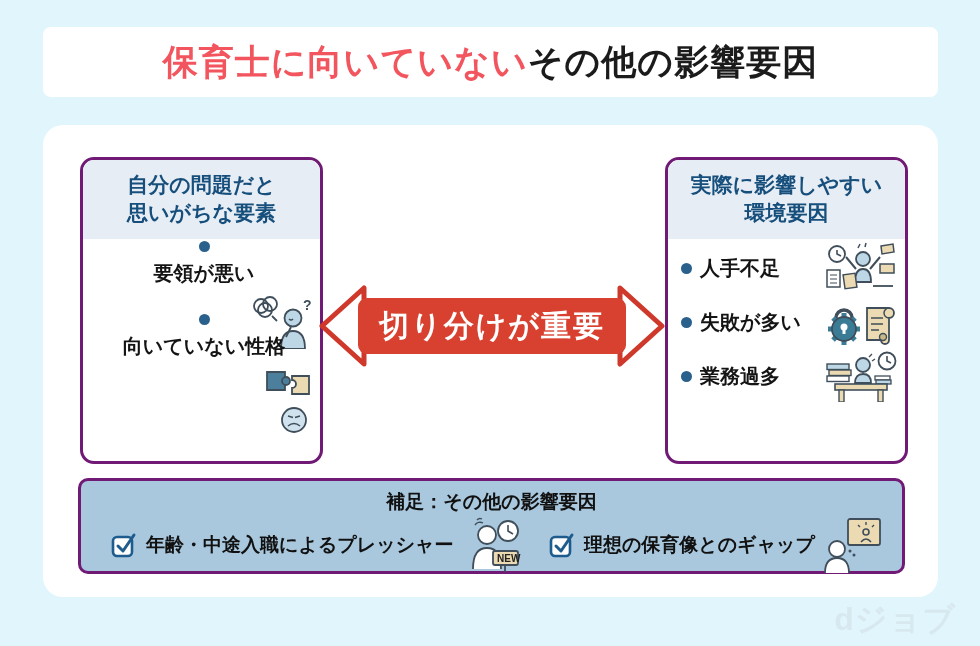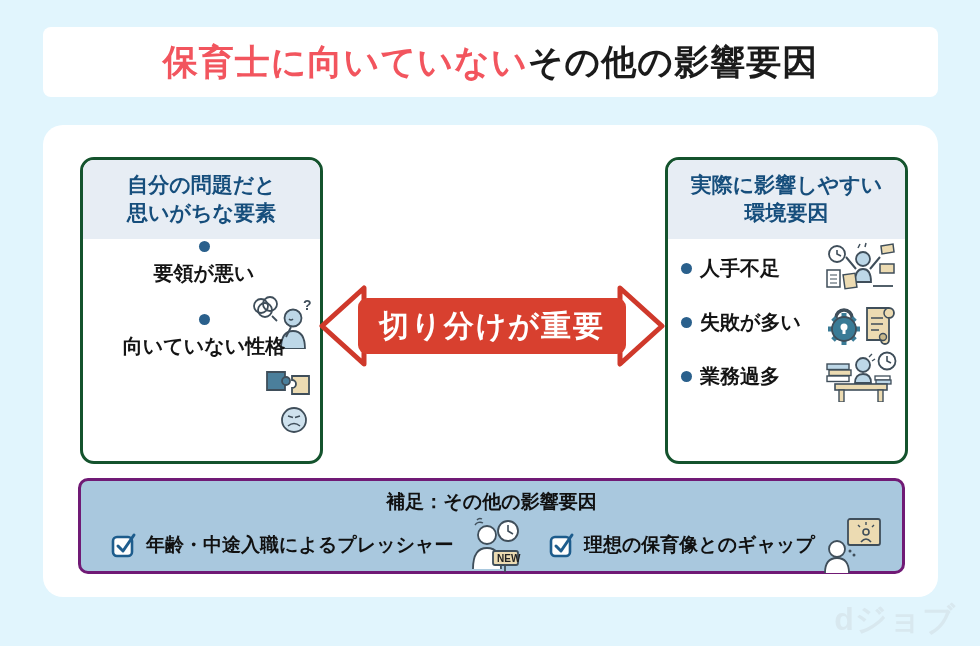--- a/index.html
+++ b/index.html
@@ -16,21 +16,21 @@
     font-size:35px;font-weight:900;color:#1b1b1b;letter-spacing:1px;
     white-space:nowrap;
   }
   .title-red{color:#f2555e;}
   .main-card{
     position:absolute;left:43px;top:125px;width:895px;height:472px;
     background:#ffffff;border-radius:20px;
   }
   .factor-box{
     position:absolute;width:243px;height:307px;box-sizing:border-box;
-    background:#ffffff;border:3px solid #14532d;border-radius:14px;
+    background:#ffffff;border:3px solid #701a75;border-radius:14px;
     overflow:hidden;
   }
   .factor-box.left{left:37px;top:32px;}
   .factor-box.right{left:622px;top:32px;}
   .factor-header{
     background:#e7edf4;color:#164e7c;font-weight:800;font-size:21px;
     text-align:center;line-height:1.34;padding:11px 2px 12px;
   }
   .factor-items{padding:2px 8px 0 13px;}
   .factor-item{display:flex;align-items:center;gap:8px;}

